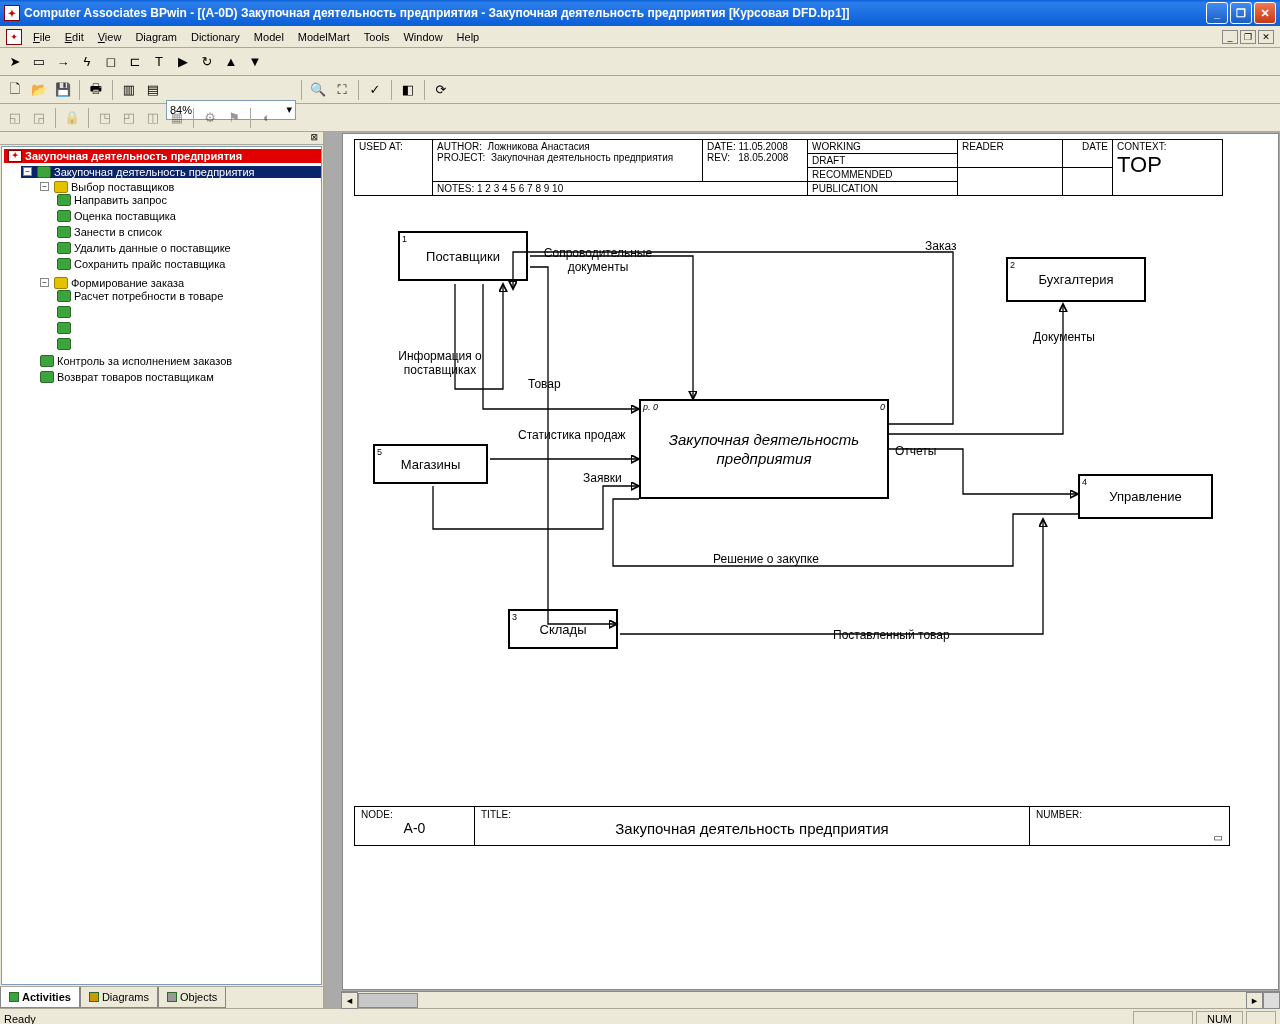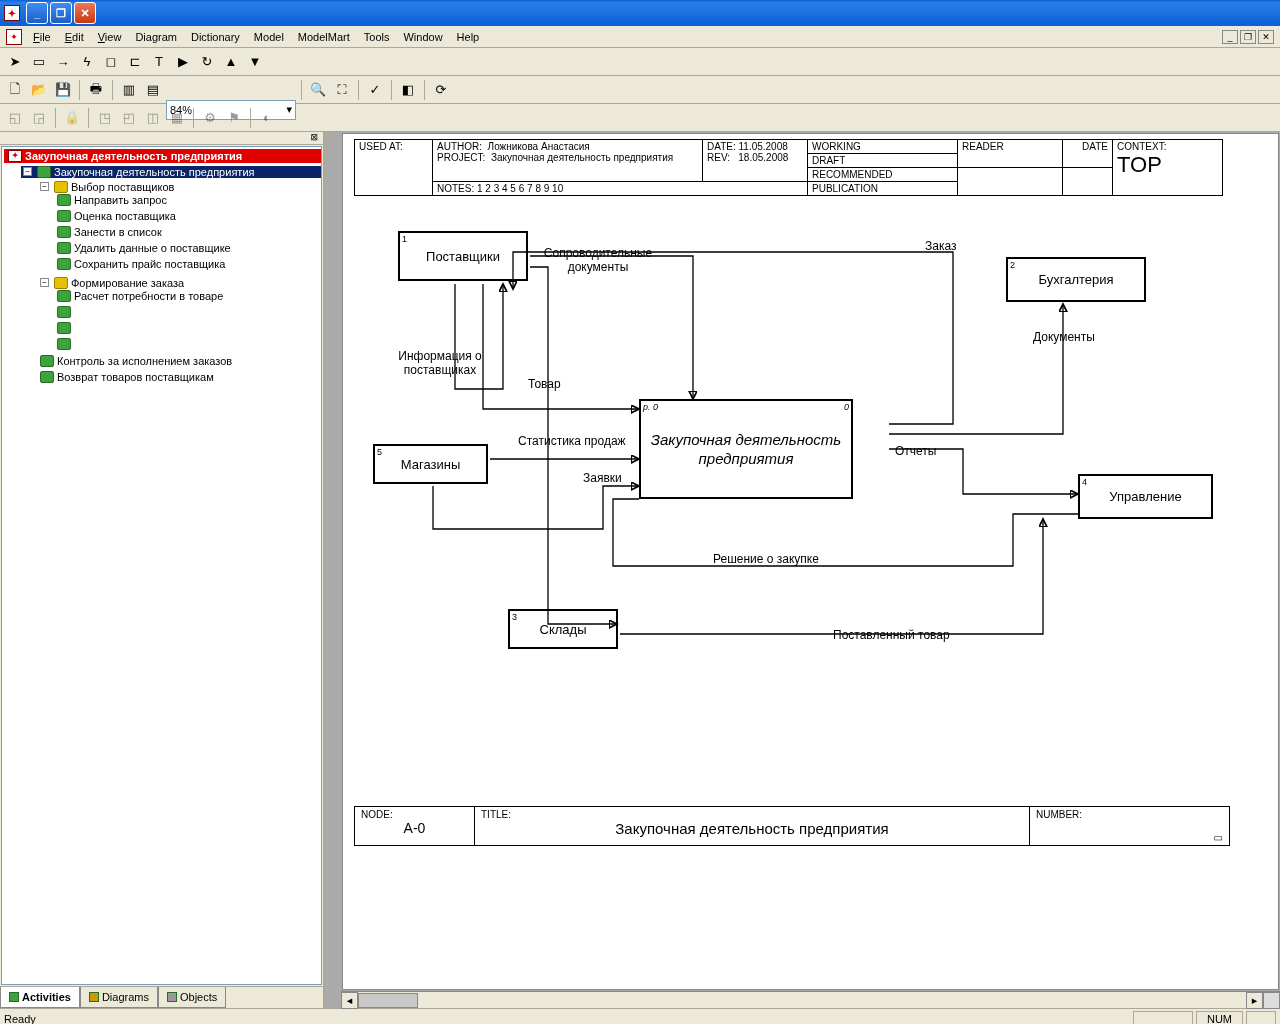--- a/index.html
+++ b/index.html
@@ -80,20 +80,21 @@
 
 .status { height:20px; background:#ece9d8; border-top:1px solid #aca899; display:flex; align-items:center; font-size:11px; padding:0 4px; }
 .status .cell { border:1px solid #aca899; padding:1px 10px; margin-left:3px; height:16px; }
 .underline { text-decoration:underline; }
 </style>
 </head>
 <body>
 
 <div class="titlebar">
   <span class="appicon">✦</span>
+  <span class="title">Computer Associates BPwin - [(A-0D) Закупочная деятельность  предприятия - Закупочная деятельность предприятия  [Курсовая DFD.bp1]]</span>
   <span class="winbtn min">_</span>
   <span class="winbtn max">❐</span>
   <span class="winbtn close">✕</span>
 </div>
 
 <div class="menubar">
   <span style="width:16px;height:16px;background:#fff;border:1px solid #800;margin-right:4px;font-size:9px;color:#c00;display:inline-flex;align-items:center;justify-content:center">✦</span>
   <span class="menu-item"><span class="underline">F</span><span>ile</span></span>
   <span class="menu-item"><span class="underline">E</span>dit</span>
   <span class="menu-item"><span class="underline">V</span>iew</span>
@@ -318,31 +319,31 @@
         <span>Склады</span>
       </div>
       <div class="box" style="left:663px; top:123px; width:140px; height:45px">
         <span class="num l">2</span>
         <span>Бухгалтерия</span>
       </div>
       <div class="box" style="left:735px; top:340px; width:135px; height:45px">
         <span class="num l">4</span>
         <span>Управление</span>
       </div>
-      <div class="box mainbox" style="left:296px; top:265px; width:214px; height:100px">
+      <div class="box mainbox" style="left:296px; top:265px; width:250px; height:100px">
         <span class="num l">p. 0</span>
         <span class="num r">0</span>
         <span>Закупочная деятельность предприятия</span>
       </div>
 
       <div class="lbl" style="left:190px; top:112px; width:130px">Сопроводительные документы</div>
       <div class="lbl" style="left:582px; top:105px">Заказ</div>
       <div class="lbl" style="left:47px; top:215px; width:100px">Информация о поставщиках</div>
       <div class="lbl" style="left:185px; top:243px">Товар</div>
-      <div class="lbl" style="left:175px; top:300px">Статистика продаж</div>
+      <div class="lbl" style="left:175px; top:294px">Статистика продаж</div>
       <div class="lbl" style="left:240px; top:337px">Заявки</div>
       <div class="lbl" style="left:370px; top:418px">Решение о закупке</div>
       <div class="lbl" style="left:490px; top:494px">Поставленный товар</div>
       <div class="lbl" style="left:552px; top:310px">Отчеты</div>
       <div class="lbl" style="left:690px; top:196px">Документы</div>
 
       <svg class="arrows">
         <defs>
             <marker id="ah" markerWidth="8" markerHeight="8" refX="6" refY="3" orient="auto">
               <path d="M0,0 L6,3 L0,6 Z" fill="#000"></path>

